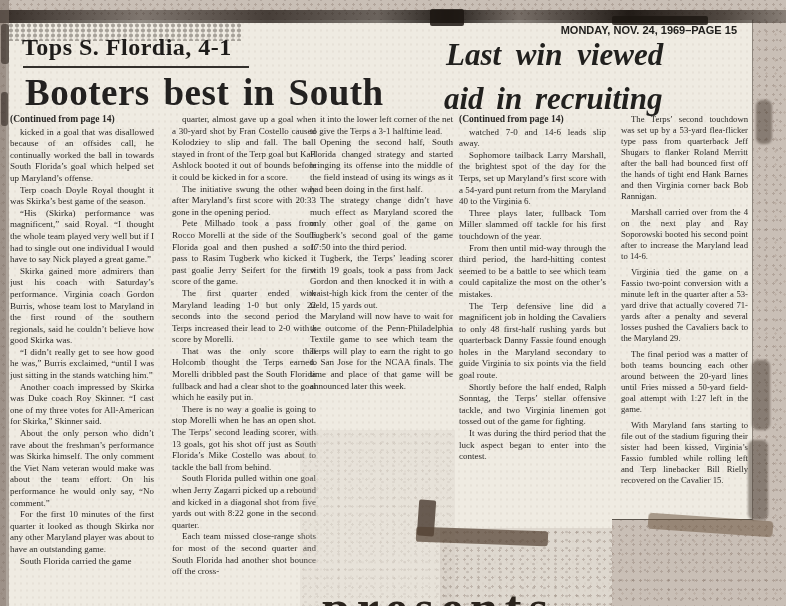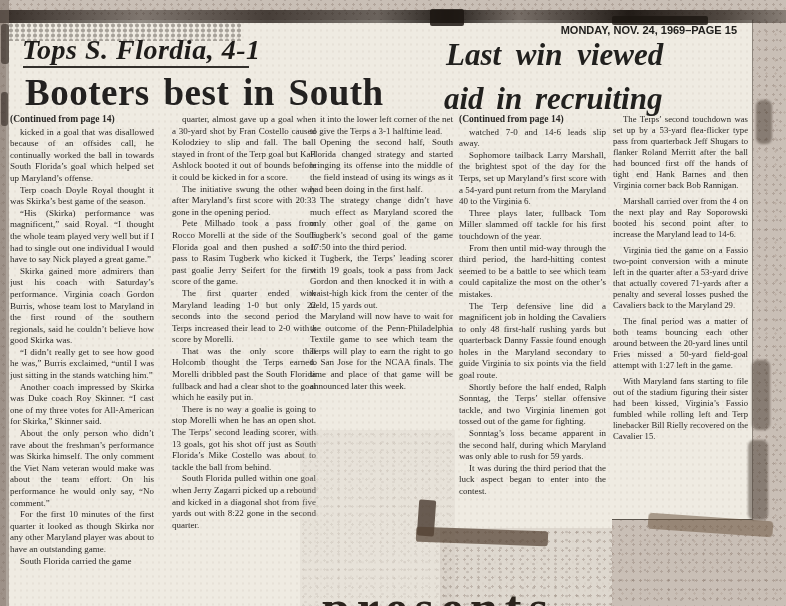--- a/index.html
+++ b/index.html
@@ -39,36 +39,36 @@
       radial-gradient(circle, rgba(70,52,44,.22) 0 1px, transparent 1.6px);
     background-size:7px 9px, 11px 8px; background-color:rgba(201,191,182,.55); }
   .mark-vbar { position:absolute; left:418px; top:500px; width:17px; height:36px; background:rgba(72,58,46,.8); border-radius:2px; transform:rotate(4deg); }
   .mark-smudge { position:absolute; left:416px; top:529px; width:132px; height:15px; background:rgba(86,68,52,.72); border-radius:3px; transform:rotate(2deg); }
   .smudge-b { position:absolute; left:648px; top:517px; width:125px; height:16px; background:rgba(110,88,66,.55); border-radius:4px; transform:rotate(4deg); filter:blur(.5px); }
 
   
   .dateline { position:absolute; top:24px; right:49px;
     font-family:"Liberation Sans", sans-serif; font-weight:bold; font-size:11px;
     letter-spacing:0px; color:#21201e;padding-left:48px; }
-  .kicker { position:absolute; left:22px; top:34px; font-size:28px; font-weight:bold; font-style:italic; color:#1e1c1a; letter-spacing:.5px; white-space:nowrap; }
+  .kicker { position:absolute; left:22px; top:34px; font-size:24px; font-weight:bold; color:#1e1c1a; letter-spacing:.5px; white-space:nowrap; }
   .kicker-underline { position:absolute; left:23px; top:66px; width:226px; height:2px; background:#33302c; }
   .headline-main { position:absolute; left:13px; top:71px; font-size:37px; font-weight:bold; color:#232120; letter-spacing:.5px; word-spacing:4px; white-space:nowrap;margin-left:12px; }
   .headline-r1 { position:absolute; left:446px; top:37px; font-size:31px; font-weight:bold; font-style:italic; color:#21201e; word-spacing:7px; white-space:nowrap; }
   .headline-r2 { position:absolute; left:444px; top:81px; font-size:31px; font-weight:bold; font-style:italic; color:#21201e; word-spacing:5px; white-space:nowrap; }
 
   
   .col { position:absolute; top:114px; overflow:hidden; color:#2a2826; }
   .col p { margin:0; text-indent:10px; text-align:justify; font-size:9px; line-height:11.6px; }
   .col p.continued { text-align:left; text-indent:0; font-weight:bold; font-size:9.5px; margin-bottom:1px; }
   .col-1 { left:10px;  width:144px; height:492px; }
   .col-2 { left:172px; width:144px; height:492px; }
   .col-3 { left:310px; width:143px; height:330px; }
   .col-4 { left:459px; width:147px; height:418px; }
   .col-5 { left:613px; width:135px; height:398px; }
-  .col-5 p { font-size:8.7px; line-height:11px; margin-bottom:5px; }
+  .col-5 p { font-size:8.7px; line-height:11px; margin-bottom:5px;margin-left:8px; }
 
   .bottom-cutoff { position:absolute; left:322px; top:579px; font-size:50px; font-weight:bold; color:#2b241d; letter-spacing:7px; white-space:nowrap; filter:blur(.4px); }
 </style>
 </head>
 <body>
 
 <div class="scan">
 
   <div class="paper paper-a"></div>
   <div class="paper paper-b"></div>
@@ -105,39 +105,39 @@
   </div>
 
   <div class="col col-2">
     <p>quarter, almost gave up a goal when a 30-yard shot by Fran Costello caused Kolodziey to slip and fall. The ball stayed in front of the Terp goal but Karl Ashlock booted it out of bounds before it could be kicked in for a score.</p>
     <p>The initiative swung the other way after Maryland’s first score with 20:33 gone in the opening period.</p>
     <p>Pete Milhado took a pass from Rocco Morelli at the side of the South Florida goal and then pushed a soft pass to Rasim Tugberk who kicked it past goalie Jerry Seifert for the first score of the game.</p>
     <p>The first quarter ended with Maryland leading 1-0 but only 22 seconds into the second period the Terps increased their lead to 2-0 with a score by Morelli.</p>
     <p>That was the only score that Holcomb thought the Terps earned. Morelli dribbled past the South Florida fullback and had a clear shot to the goal which he easily put in.</p>
     <p>There is no way a goalie is going to stop Morelli when he has an open shot. The Terps’ second leading scorer, with 13 goals, got his shot off just as South Florida’s Mike Costello was about to tackle the ball from behind.</p>
     <p>South Florida pulled within one goal when Jerry Zagarri picked up a rebound and kicked in a diagonal shot from five yards out with 8:22 gone in the second quarter.</p>
+    <p>Each team missed close-range shots for most of the second quarter and South Florida had another shot bounce off the cross-</p>
   </div>
 
   <div class="col col-3">
     <p>it into the lower left corner of the net to give the Terps a 3-1 halftime lead.</p>
     <p>Opening the second half, South Florida changed strategy and started bringing its offense into the middle of the field instead of using its wings as it had been doing in the first half.</p>
     <p>The strategy change didn’t have much effect as Maryland scored the only other goal of the game on Tugberk’s second goal of the game 17:50 into the third period.</p>
     <p>Tugberk, the Terps’ leading scorer with 19 goals, took a pass from Jack Gordon and then knocked it in with a waist-high kick from the center of the field, 15 yards out.</p>
     <p>Maryland will now have to wait for the outcome of the Penn-Philadelphia Textile game to see which team the Terps will play to earn the right to go to San Jose for the NCAA finals. The time and place of that game will be announced later this week.</p>
   </div>
 
   <div class="col col-4">
     <p class="continued">(Continued from page 14)</p>
     <p>watched 7-0 and 14-6 leads slip away.</p>
     <p>Sophomore tailback Larry Marshall, the brightest spot of the day for the Terps, set up Maryland’s first score with a 54-yard punt return from the Maryland 40 to the Virginia 6.</p>
     <p>Three plays later, fullback Tom Miller slammed off tackle for his first touchdown of the year.</p>
     <p>From then until mid-way through the third period, the hard-hitting contest seemed to be a battle to see which team could capitalize the most on the other’s mistakes.</p>
     <p>The Terp defensive line did a magnificent job in holding the Cavaliers to only 48 first-half rushing yards but quarterback Danny Fassie found enough holes in the Maryland secondary to guide Virginia to six points via the field goal route.</p>
     <p>Shortly before the half ended, Ralph Sonntag, the Terps’ stellar offensive tackle, and two Virginia linemen got tossed out of the game for fighting.</p>
-    <p>Sonntag’s loss became apparent in the second half, during which Maryland was only able to rush for 59 yards.</p>
     <p>It was during the third period that the luck aspect began to enter into the contest.</p>
   </div>
 
   <div class="col col-5">
     <p>The Terps’ second touchdown was set up by a 53-yard flea-flicker type pass from quarterback Jeff Shugars to flanker Roland Merritt after the ball had bounced first off the hands of tight end Hank Barnes and then Virginia corner back Bob Rannigan.</p>
     <p>Marshall carried over from the 4 on the next play and Ray Soporowski booted his second point after to increase the Maryland lead to 14-6.</p>
     <p>Virginia tied the game on a Fassio two-point conversion with a minute left in the quarter after a 53-yard drive that actually covered 71-yards after a penalty and several losses pushed the Cavaliers back to the Maryland 29.</p>
     <p>The final period was a matter of both teams bouncing each other around between the 20-yard lines until Fries missed a 50-yard field-goal attempt with 1:27 left in the game.</p>
     <p>With Maryland fans starting to file out of the stadium figuring their sister had been kissed, Virginia’s Fassio fumbled while rolling left and Terp linebacker Bill Rielly recovered on the Cavalier 15.</p>
   </div>

